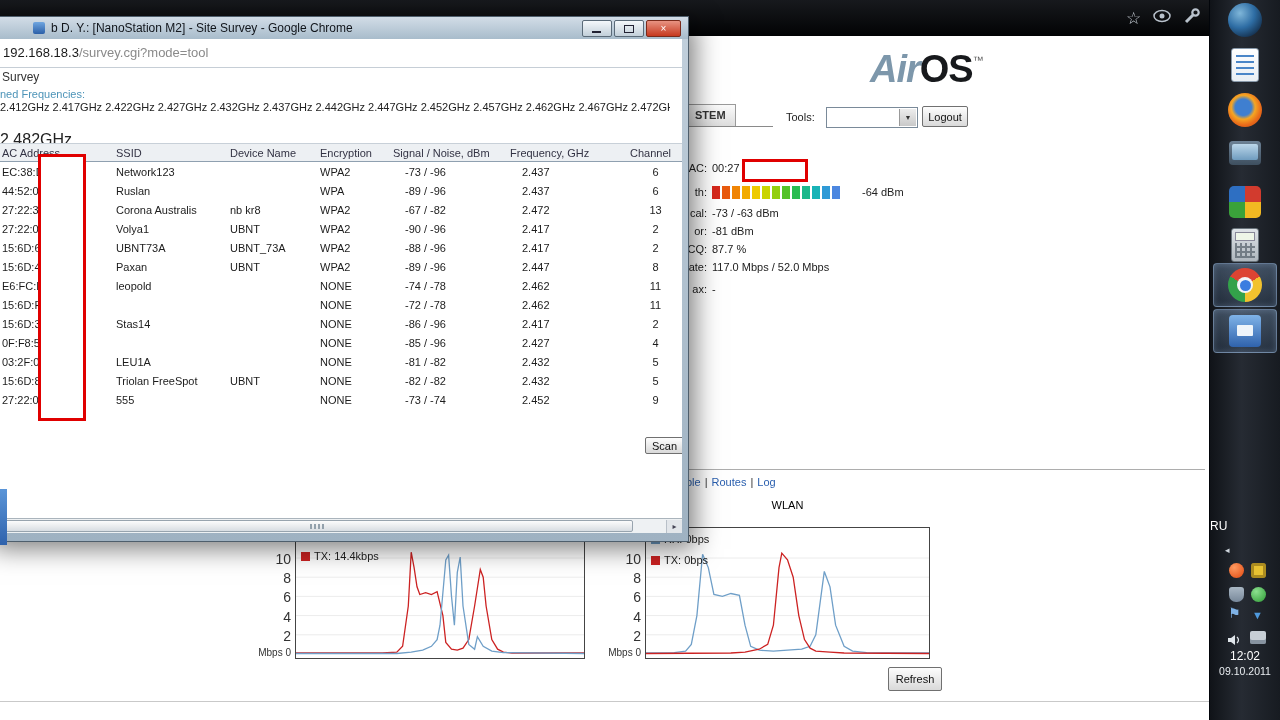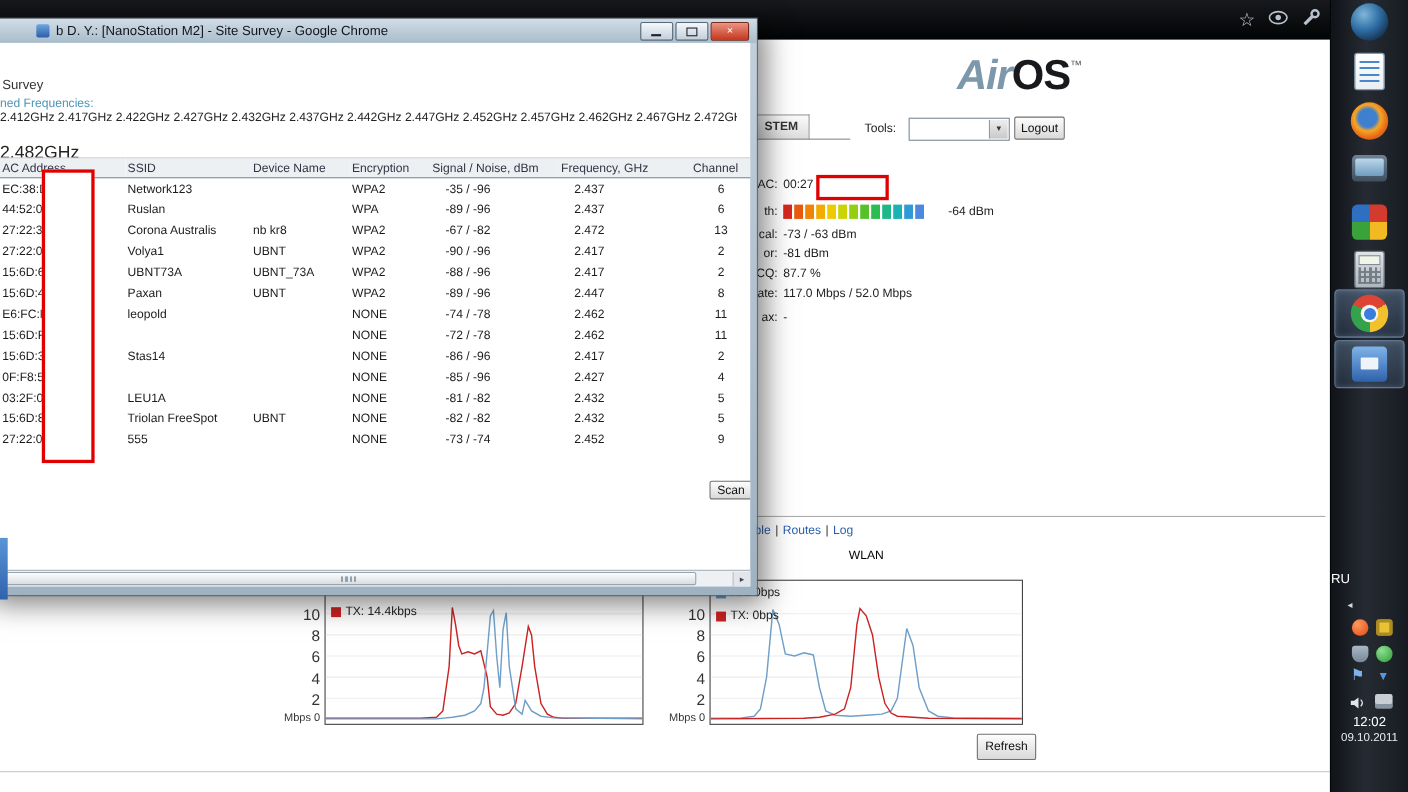--- a/index.html
+++ b/index.html
@@ -291,20 +291,23 @@
           </span>
         <span class="wbtn">
             <span class="glyph-restore"></span>
           </span>
         <span class="wbtn close">
             <span>×</span>
           </span>
       </span>
     </div>
     <div class="winbody">
+      <div class="urlrow">
+        <span class="url-host">192.168.18.3</span><span class="url-path">/survey.cgi?mode=tool</span>
+      </div>
       <div class="survey">
         <div class="s-head">Survey</div>
         <div class="s-freqlabel">ned Frequencies:</div>
         <div class="s-freq1">2.412GHz 2.417GHz 2.422GHz 2.427GHz 2.432GHz 2.437GHz 2.442GHz 2.447GHz 2.452GHz 2.457GHz 2.462GHz 2.467GHz 2.472GHz 2.477GHz</div>
         <div class="s-freq2">2.482GHz</div>
         <table class="s-table">
           <colgroup>
             <col style="width:114px">
               <col style="width:114px">
               <col style="width:90px">
@@ -323,21 +326,21 @@
               <th>Frequency, GHz</th>
               <th>Channel</th>
             </tr>
           </thead>
           <tbody>
               <tr>
                 <td class="c-mac">EC:38:D8</td>
                 <td class="c-ssid">Network123</td>
                 <td class="c-dev"></td>
                 <td class="c-enc">WPA2</td>
-                <td class="c-sig">-35 / -96</td>
+                <td class="c-sig">-73 / -96</td>
                 <td class="c-freq">2.437</td>
                 <td class="c-ch">6</td>
               </tr>
               <tr>
                 <td class="c-mac">44:52:07</td>
                 <td class="c-ssid">Ruslan</td>
                 <td class="c-dev"></td>
                 <td class="c-enc">WPA</td>
                 <td class="c-sig">-89 / -96</td>
                 <td class="c-freq">2.437</td>

